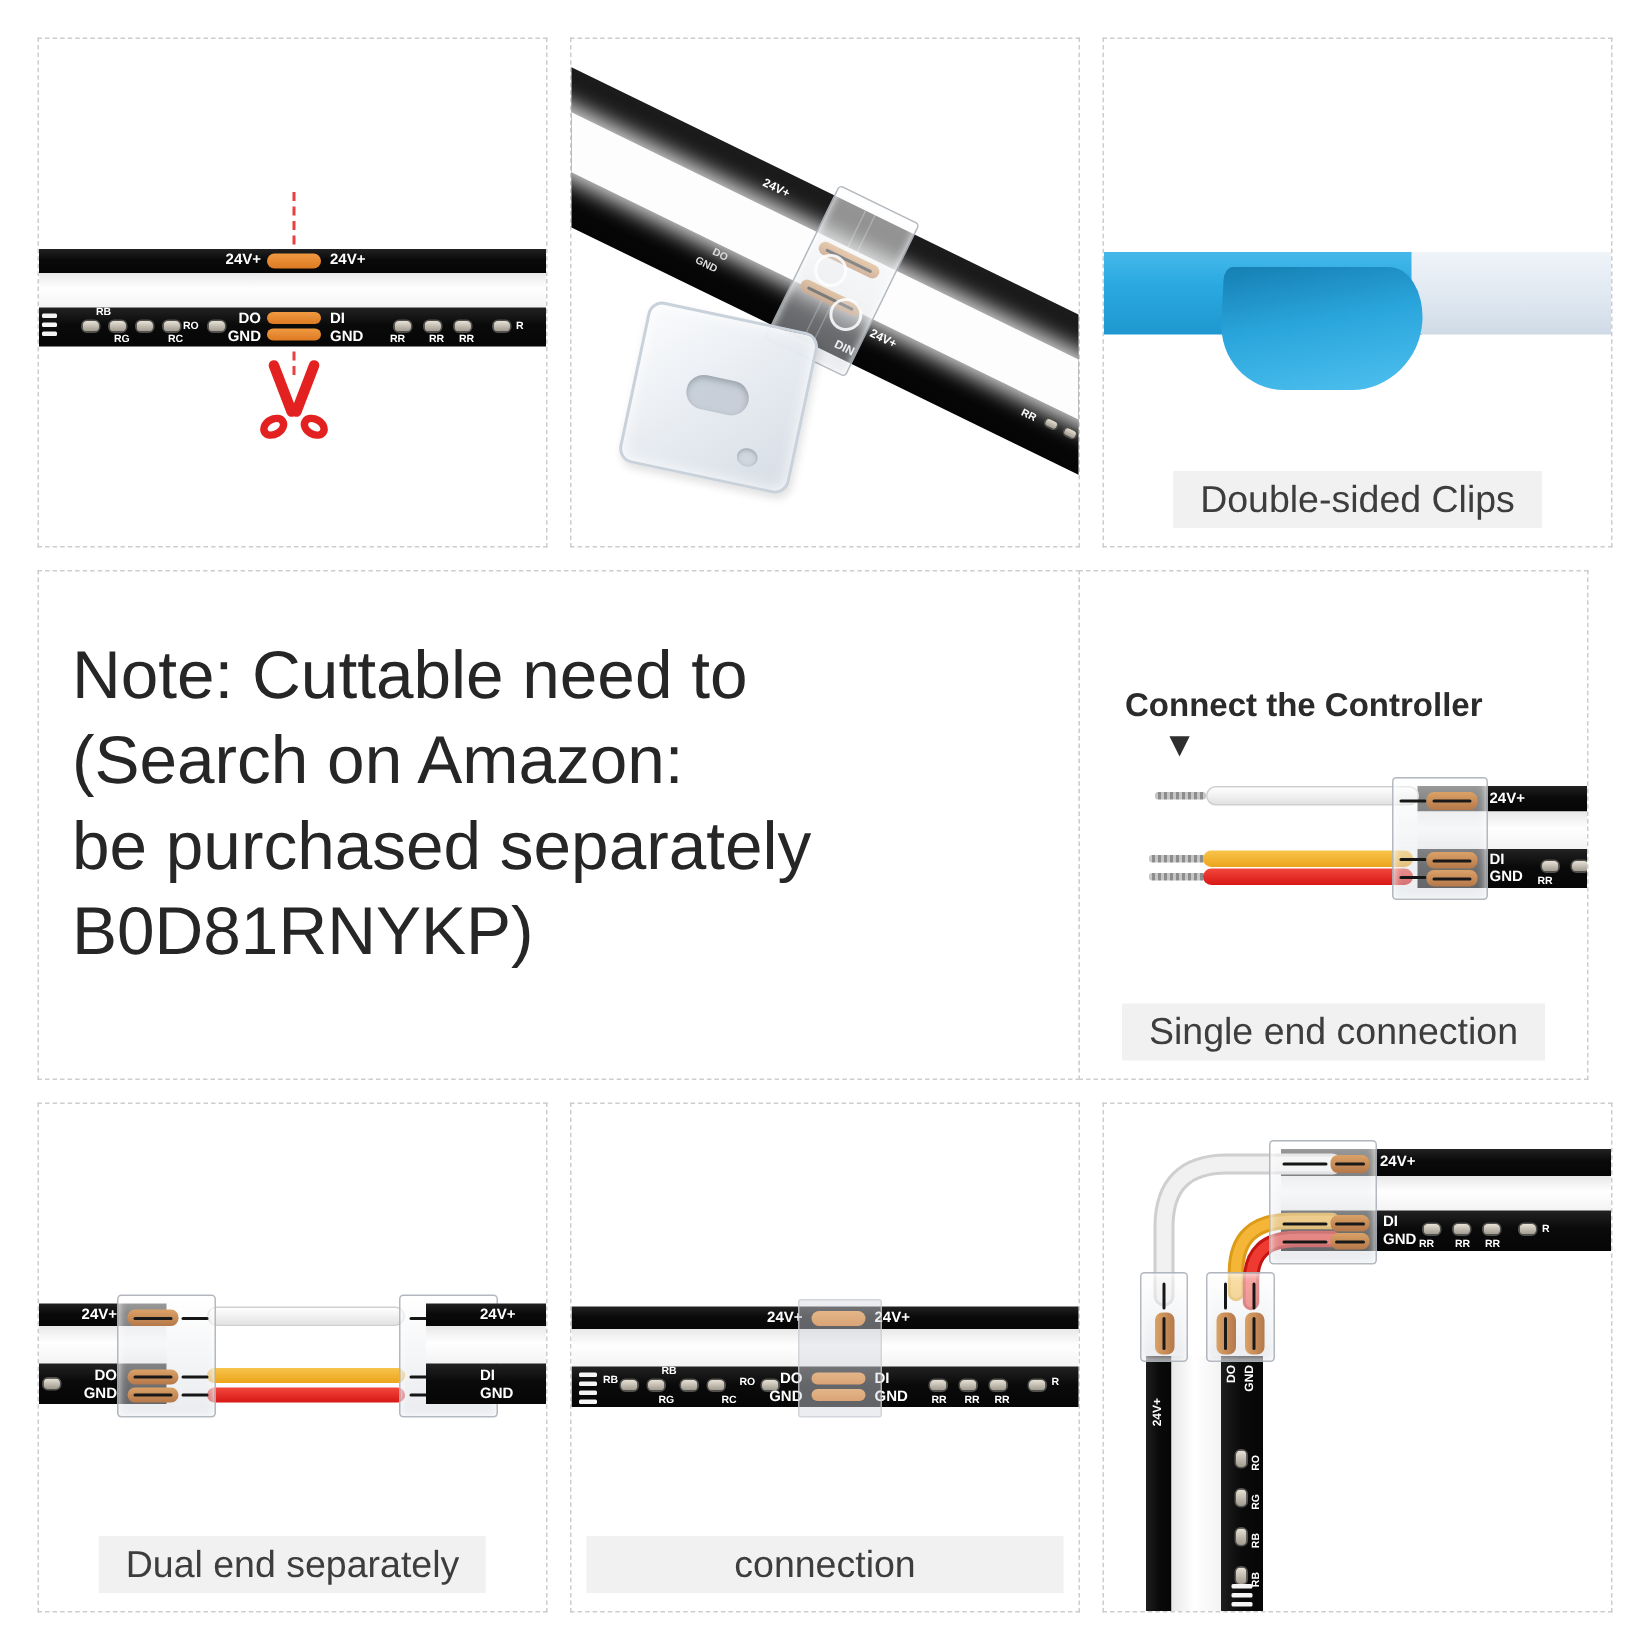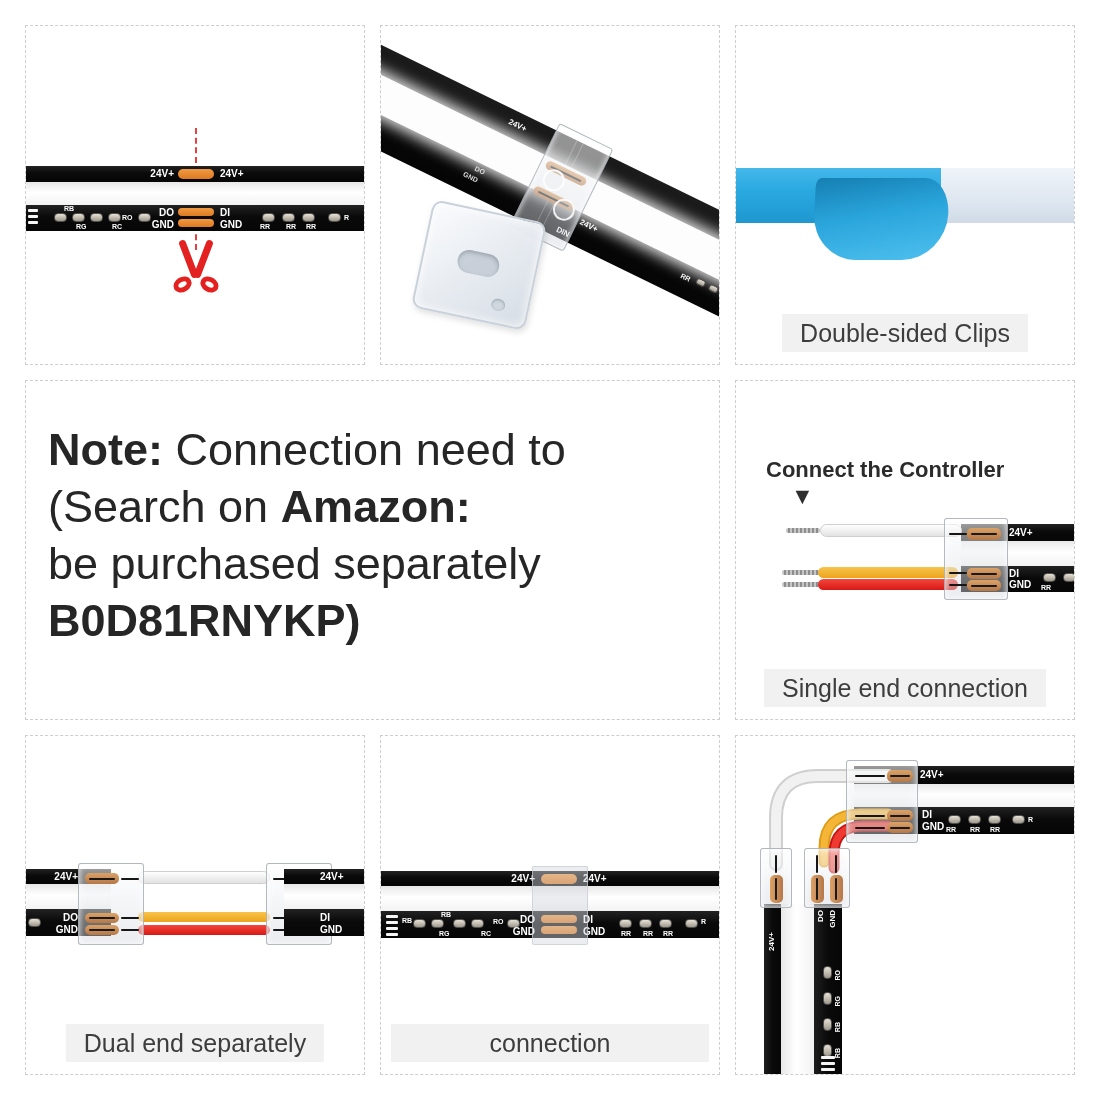--- a/index.html
+++ b/index.html
@@ -80,21 +80,21 @@
 
   
   .tape-blue { position:absolute; background:linear-gradient(180deg,#45b8e9,#2aa9e1 40%,#1f97cf); }
   .tape-liner { position:absolute; background:linear-gradient(180deg,#eff4f9,#dbe4ee 70%,#cfdae6); }
   .tape-flap { position:absolute; background:linear-gradient(170deg,#157fb2,#2aa5dc 45%,#4ec0ee);
                border-radius:8px 34px 46% 46% / 12px 50px 78% 78%; transform:skewX(-3deg); }
 
   
   .note-block { position:absolute; left:22px; top:40px; color:#262626; }
   .note-line { font-size:45px; line-height:1.27; font-weight:normal; white-space:nowrap; }
-  .note-line b { font-weight:bold; }
+  .note-line b { font-weight:normal; }
 
   .se-title { position:absolute; left:30px; top:76px; font-size:22px; font-weight:bold; color:#2b2b2b; }
   .se-pointer { position:absolute; left:55px; top:104px; font-size:23px; color:#2e2e2e; line-height:1; }
 
   .wiresvg { position:absolute; left:0; top:0; }
 </style>
 </head>
 <body>
 
 <div class="canvas">
@@ -179,28 +179,28 @@
 
   <div class="panel" style="left:735px;top:25px;width:340px;height:340px">
     <div class="tape-blue" style="left:0;top:142px;width:212px;height:55px"></div>
     <div class="tape-liner" style="left:205px;top:142px;width:135px;height:55px"></div>
     <div class="tape-flap" style="left:78px;top:152px;width:134px;height:82px"></div>
     <div class="caption">Double-sided Clips</div>
   </div>
 
   <div class="panel" style="left:25px;top:380px;width:695px;height:340px">
     <div class="note-block">
-      <div class="note-line"><b>Note:</b><span> Connection need to</span></div>
+      <div class="note-line"><b>Note:</b><span> Cuttable need to</span></div>
       <div class="note-line"><span>(Search on </span><b>Amazon:</b></div>
       <div class="note-line">be purchased separately</div>
       <div class="note-line"><b>B0D81RNYKP)</b></div>
     </div>
   </div>
 
-  <div class="panel" style="left:735px;top:380px;width:340px;height:340px">
+  <div class="panel" style="left:719px;top:380px;width:340px;height:340px">
     <div class="se-title">Connect the Controller</div>
     <div class="se-pointer">▼</div>
 
     <div style="position:absolute;left:225px;top:143px;width:115px;height:68px">
       <div class="sb-top" style="top:0;height:17px">
         <span class="st t10" style="left:48px;top:4px">24V+</span>
       </div>
       <div class="sb-mid" style="top:17px;height:25px"></div>
       <div class="sb-bot" style="top:42px;height:26px">
         <span class="st t10" style="left:48px;top:3px">DI</span>

